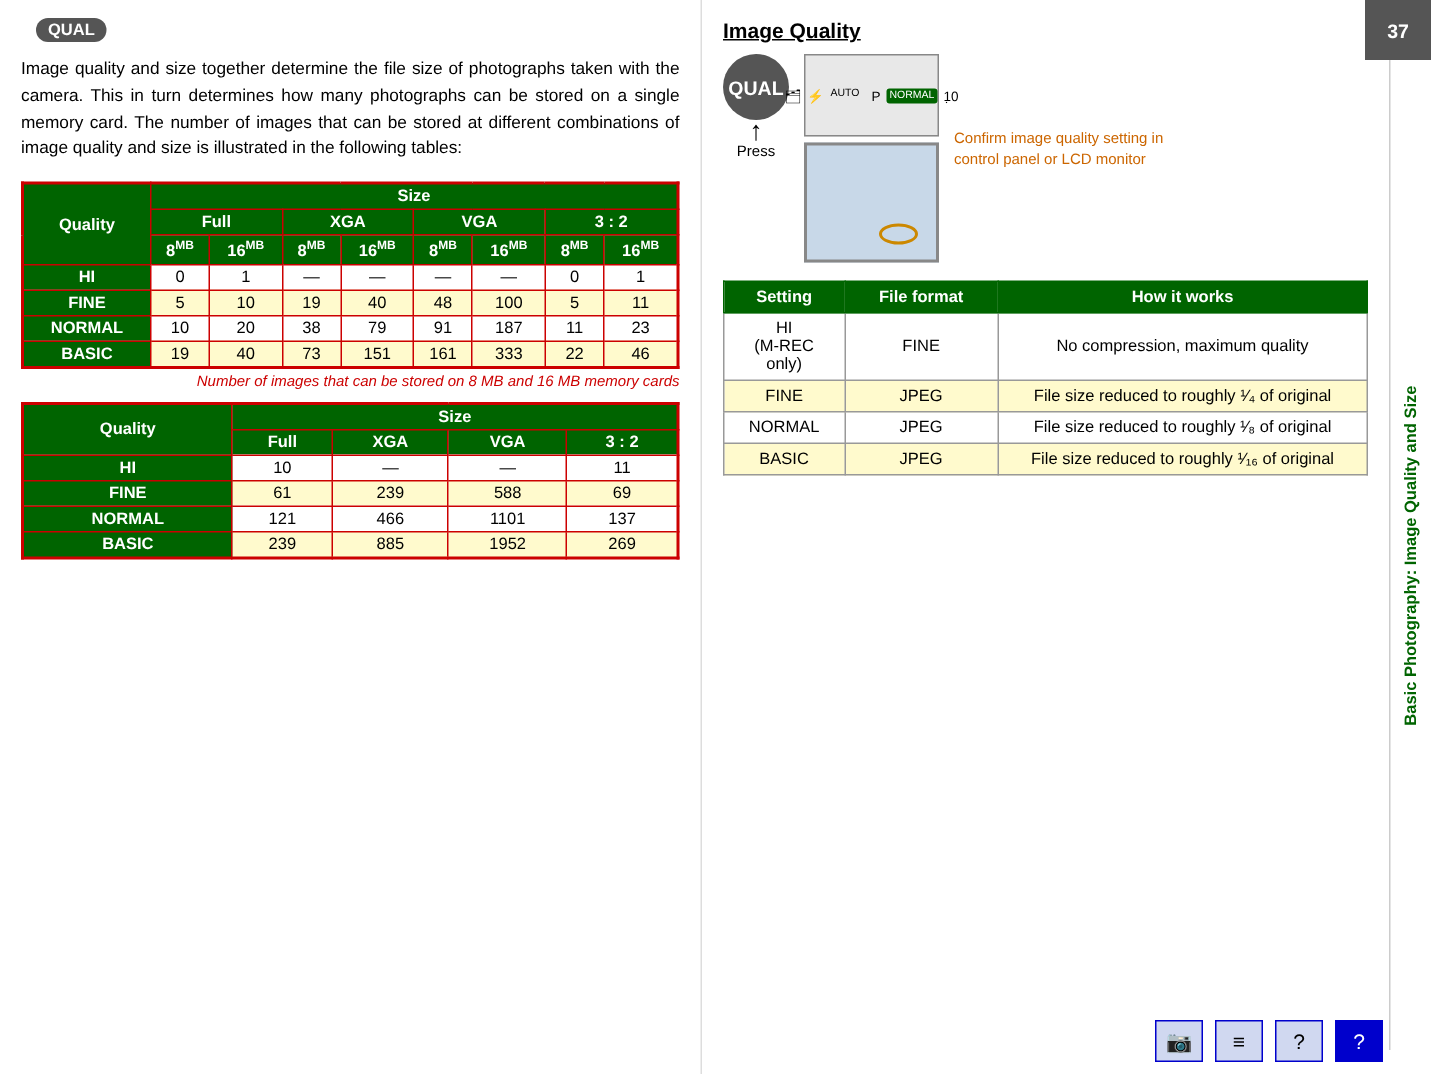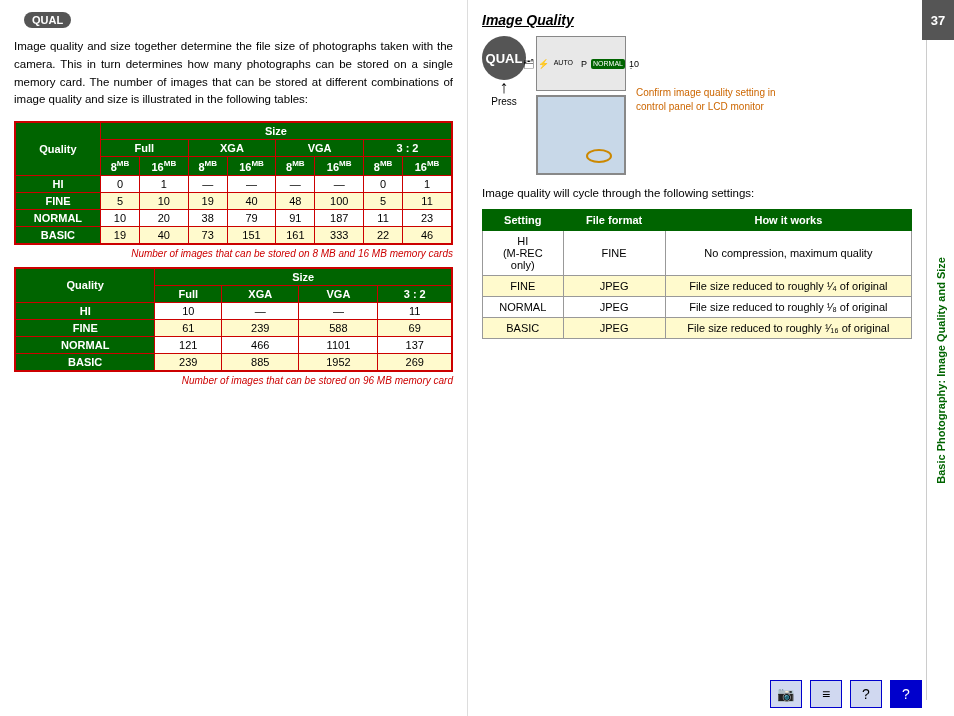--- a/index.html
+++ b/index.html
@@ -12,21 +12,21 @@
       display: flex;
       overflow: hidden;
     }
     
     .page-tab {
       position: absolute;
       top: 0;
       right: 0;
       background: #555;
       color: #fff;
-      width: 32px;
+      width: 44px;
       height: 40px;
       display: flex;
       align-items: center;
       justify-content: center;
       font-size: 13px;
       font-weight: bold;
       z-index: 10;
     }
     
     .sidebar-text {
@@ -137,21 +137,20 @@
       color: #fff;
       font-weight: bold;
     }
     
     .right-title {
       font-size: 14px;
       font-weight: bold;
       text-decoration: underline;
       margin-bottom: 8px;
       color: #000;
-      font-style: italic;
     }
     .right-intro {
       font-size: 11.5px;
       line-height: 1.55;
       text-align: justify;
       margin-bottom: 12px;
     }
     .qual-badge-inline {
       background: #555;
       color: #fff;
@@ -426,21 +425,20 @@
           </tr>
           <tr class="row-basic">
             <td class="row-label" style="font-weight: bold;">BASIC</td>
             <td>239</td>
             <td>885</td>
             <td>1952</td>
             <td>269</td>
           </tr>
         </tbody>
     </table>
-    <p class="table-caption">Number of images that can be stored on 96 MB memory card</p>
   </div>
 </div>
 
 <div class="right-panel">
   <h2 class="right-title">Image Quality</h2>
 
 
   <div class="image-quality-demo">
     <div class="qual-button-area">
       <div class="qual-circle">QUAL</div>
@@ -461,21 +459,20 @@
       </div>
       <div class="lcd-screen">
         <div class="lcd-oval"></div>
       </div>
     </div>
     <div style="padding-top:6px;">
       <p class="confirm-text">Confirm image quality setting in control panel or LCD monitor</p>
     </div>
   </div>
 
-  <p class="cycle-text">Image quality will cycle through the following settings:</p>
 
   <table class="settings-table">
     <thead>
       <tr>
         <th>Setting</th>
         <th>File format</th>
         <th>How it works</th>
       </tr>
     </thead>
     <tbody id="settings-body">

